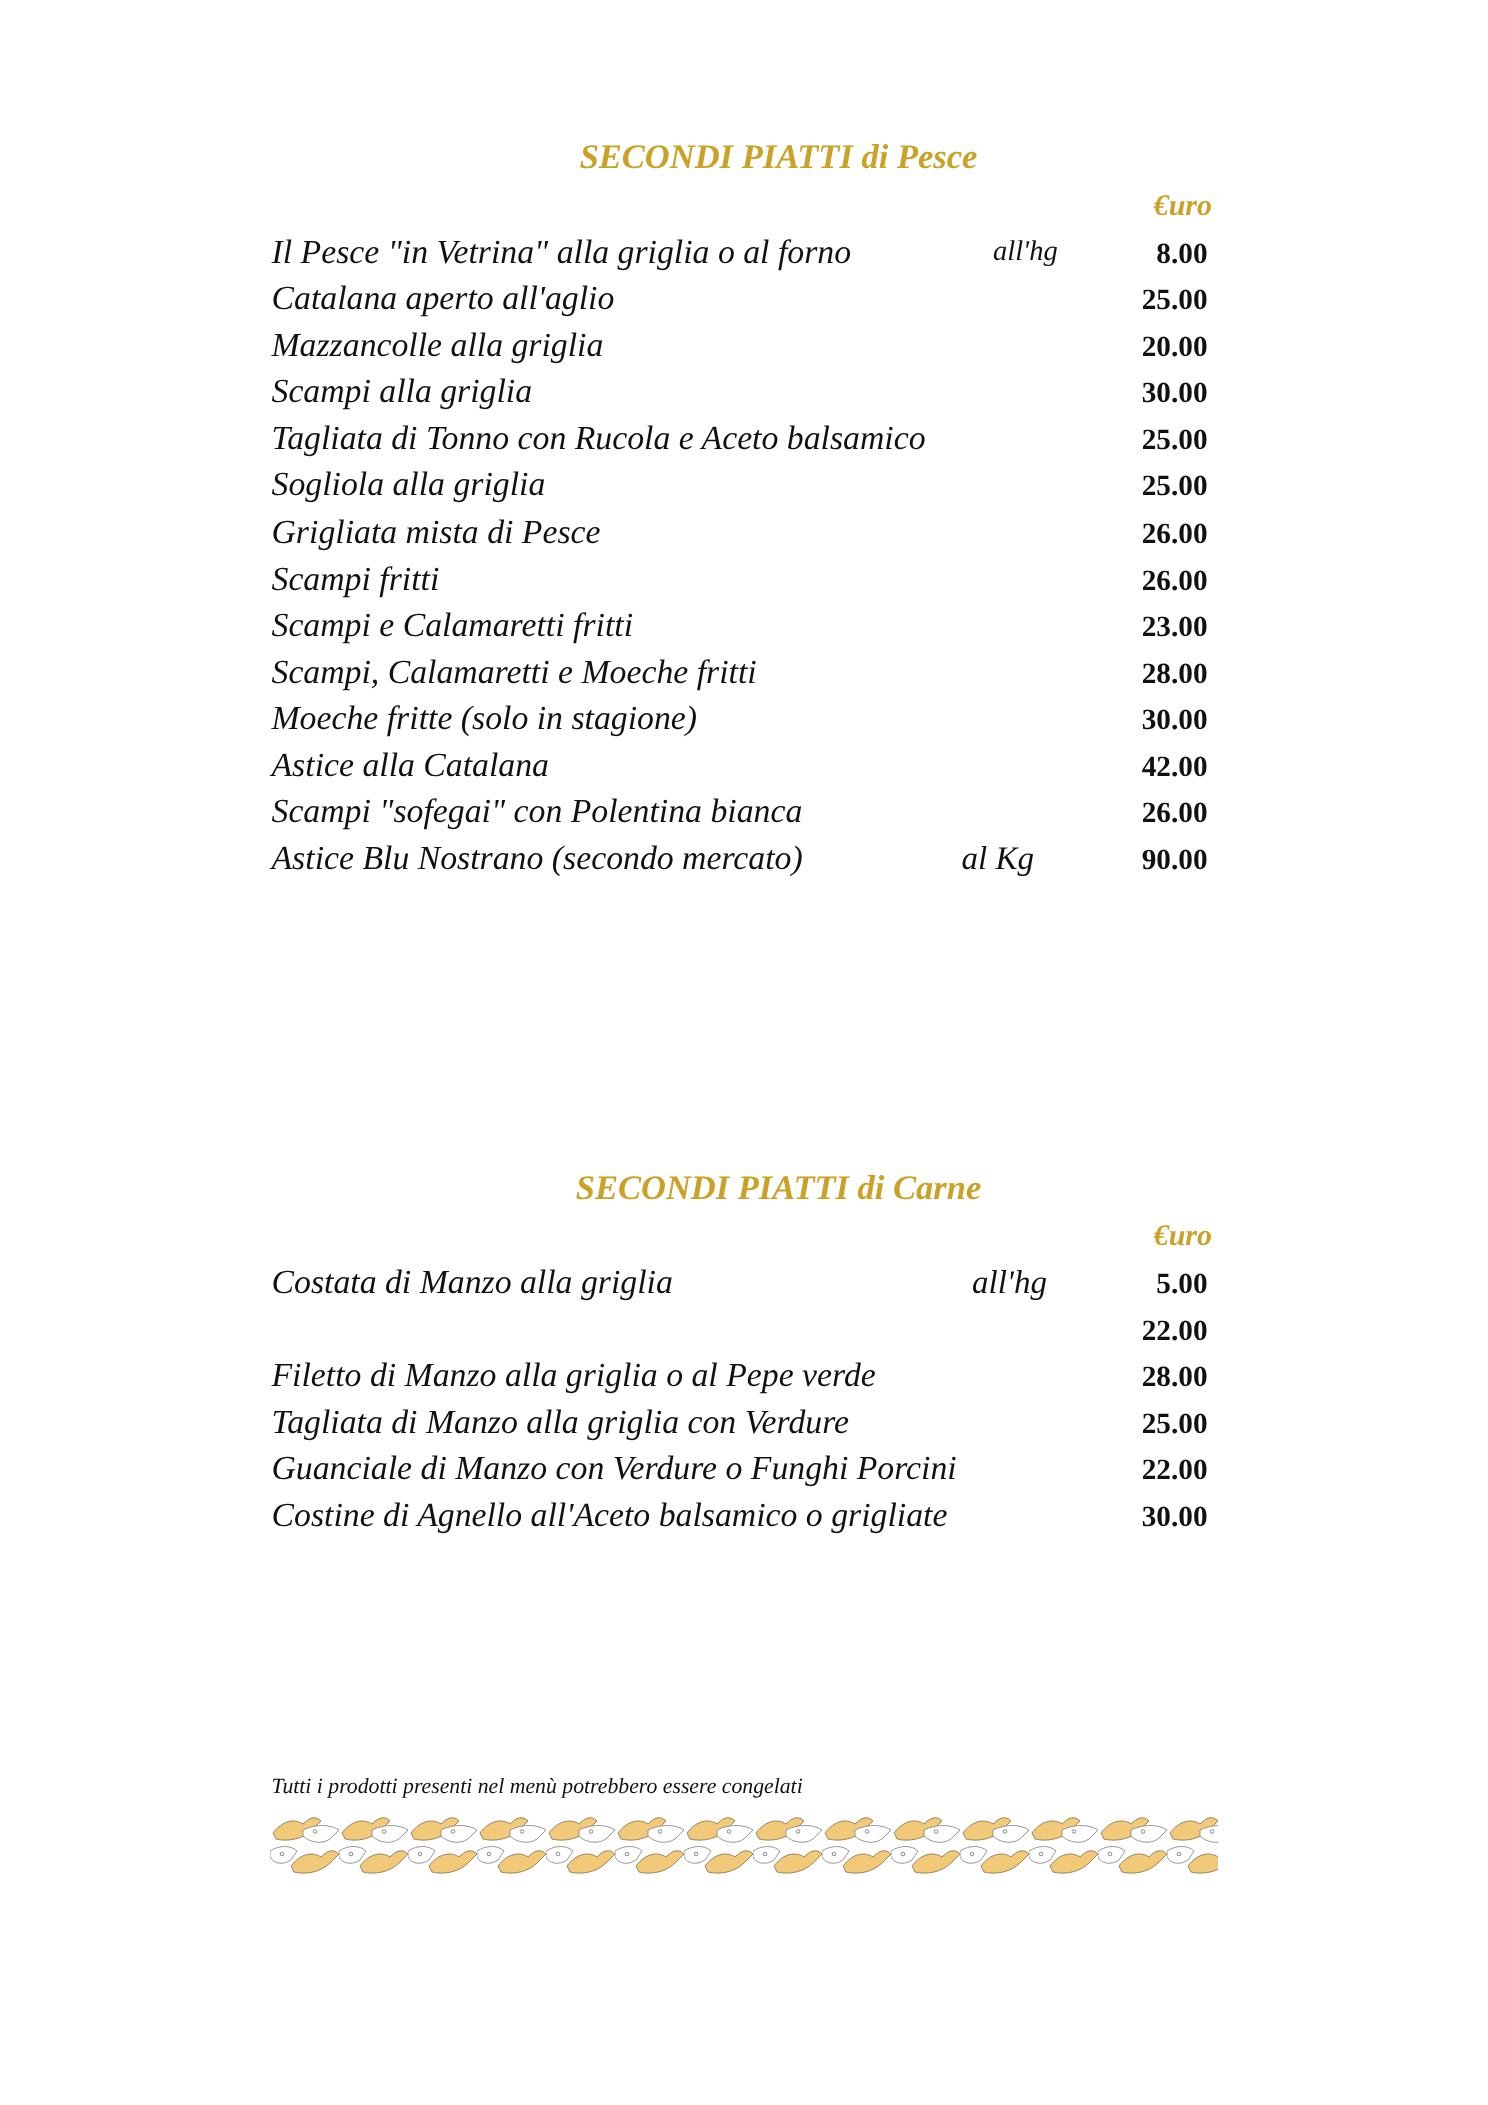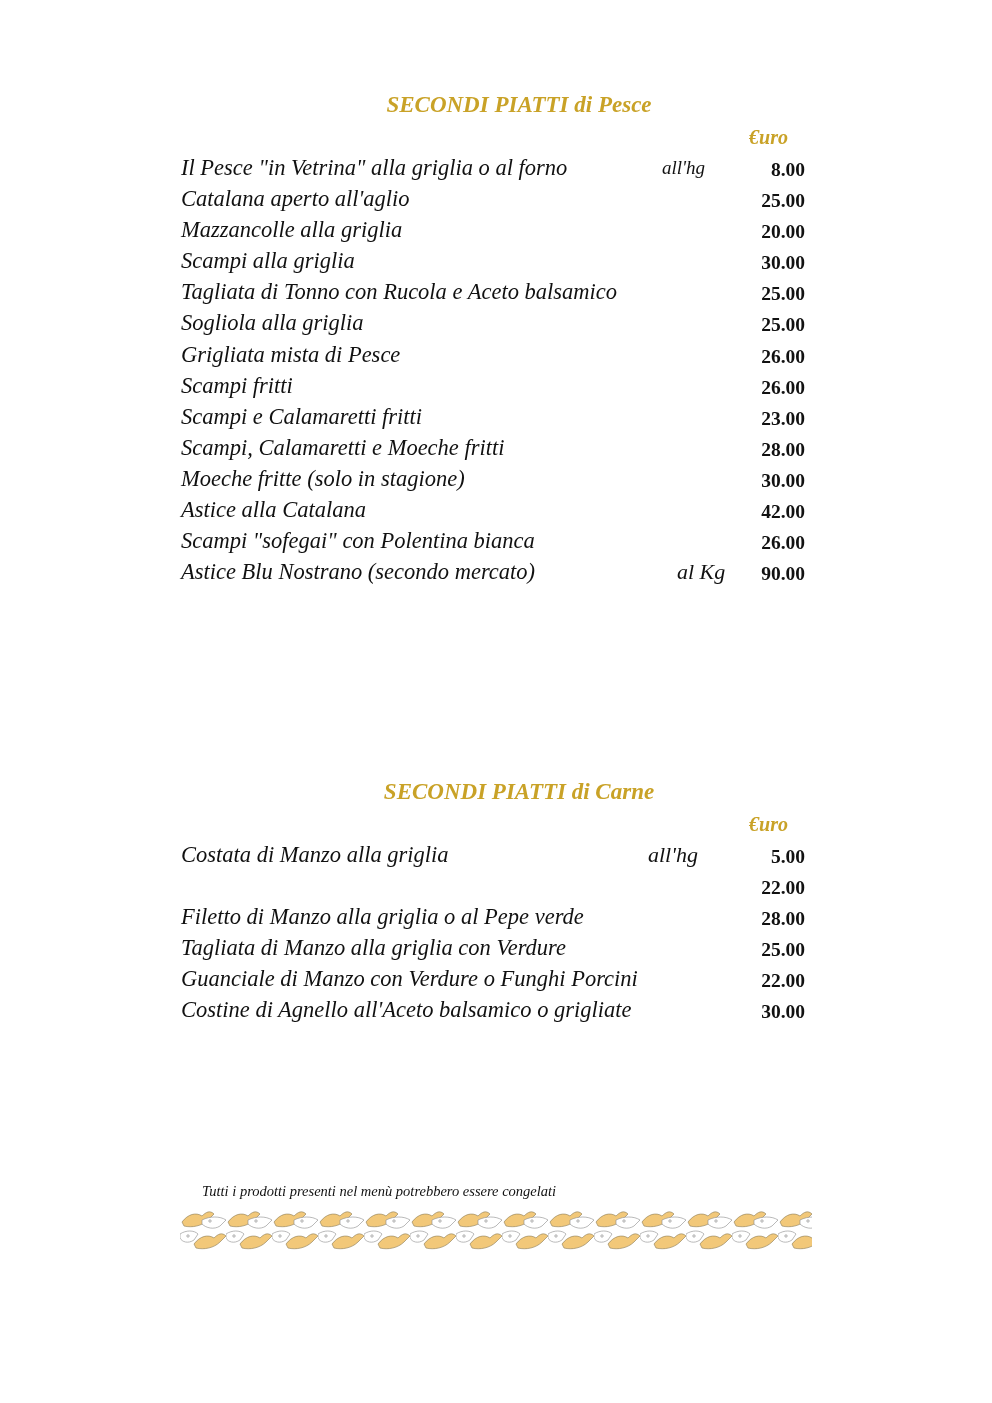--- a/index.html
+++ b/index.html
@@ -1,30 +1,30 @@
 <!DOCTYPE html>
 <html><head>
   <meta charset="utf-8">
   <style>
     html, body { margin: 0; padding: 0; background: #ffffff; }
     body { width: 992px; height: 1403px; position: relative; overflow: hidden;
            font-family: "Liberation Serif", "DejaVu Serif", serif; color: #111; }
     .heading { position: absolute; left: 0; width: 1038px; text-align: center;
                font-style: italic; font-weight: bold; font-size: 23px; color: #C9A227; }
-    .euro { position: absolute; right: 204px; font-style: italic; font-weight: bold;
+    .euro { position: absolute; right: 184px; font-style: italic; font-weight: bold;
             font-size: 20px; color: #C9A227; }
     .menu { position: absolute; left: 181px; width: 624px; }
     .row { position: relative; height: 31.1px; }
     .name { position: absolute; left: 0; top: 0; font-style: italic; font-size: 22.5px;
             white-space: nowrap; line-height: 26px; }
     .unit { position: absolute; top: 0; font-style: italic; font-size: 22px; line-height: 26px; }
     .unit.small { font-size: 19px; }
     .price { position: absolute; right: 0; top: 2px; font-weight: bold;
              font-size: 19.5px; line-height: 26px; }
-    .note { position: absolute; left: 181px; top: 1183px; font-style: italic; font-size: 14.5px; margin-left: 21px; }
+    .note { position: absolute; left: 181px; top: 1183px; font-style: italic; font-size: 14.5px; }
     .border { position: absolute; left: 180px; top: 1208px; width: 632px; height: 44px; }
   </style>
 </head>
 <body>
 
 <div class="heading" style="top:92px;">SECONDI PIATTI di Pesce</div>
 <div class="euro" style="top:126px;">€uro</div>
 
 <div class="menu" style="top:155px;">
   <div class="row">
@@ -75,21 +75,21 @@
   <div class="row">
       <span class="name">Astice alla Catalana</span>
       <span class="price">42.00</span>
     </div>
   <div class="row">
       <span class="name">Scampi "sofegai" con Polentina bianca</span>
       <span class="price">26.00</span>
     </div>
   <div class="row">
       <span class="name">Astice Blu Nostrano (secondo mercato)</span>
-      <span class="unit" style="left:496px;">al Kg</span>
+      <span class="unit" style="left:460px;">al Kg</span>
       <span class="price">90.00</span>
     </div>
 </div>
 
 <div class="heading" style="top:779px;">SECONDI PIATTI di Carne</div>
 <div class="euro" style="top:813px;">€uro</div>
 
 <div class="menu" style="top:842px;text-align:right;">
   <div class="row">
       <span class="name">Costata di Manzo alla griglia</span>

